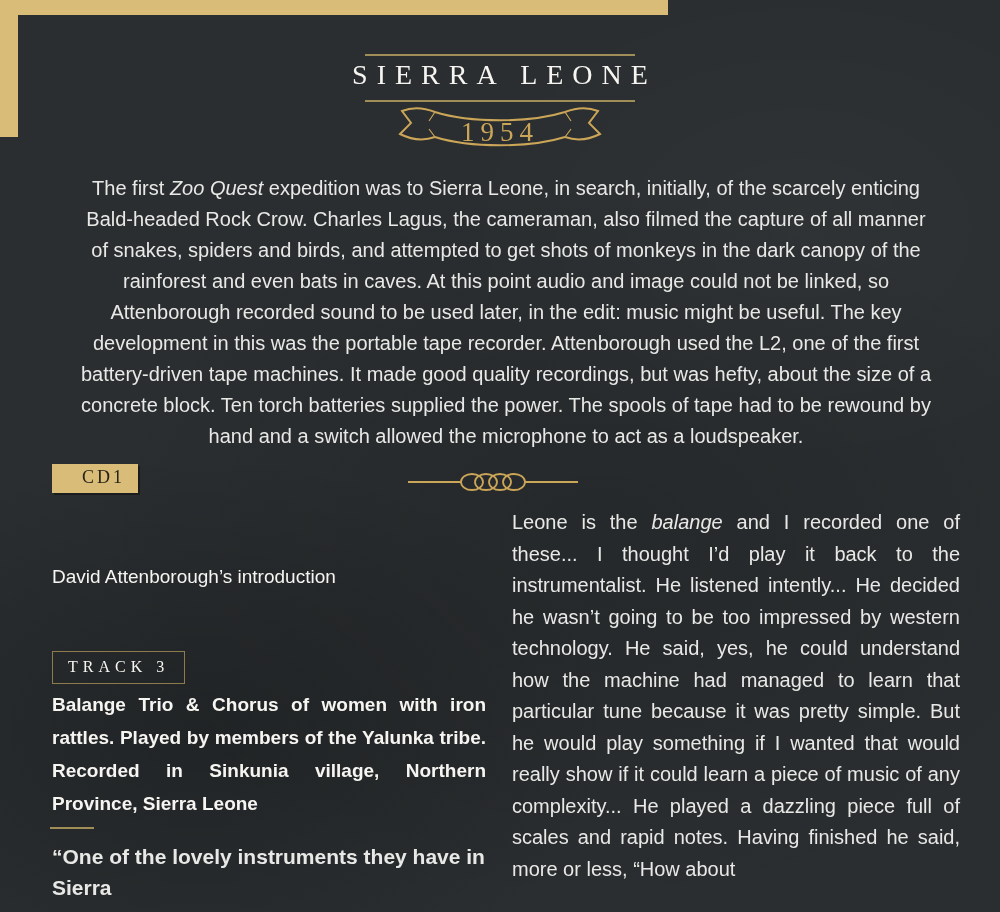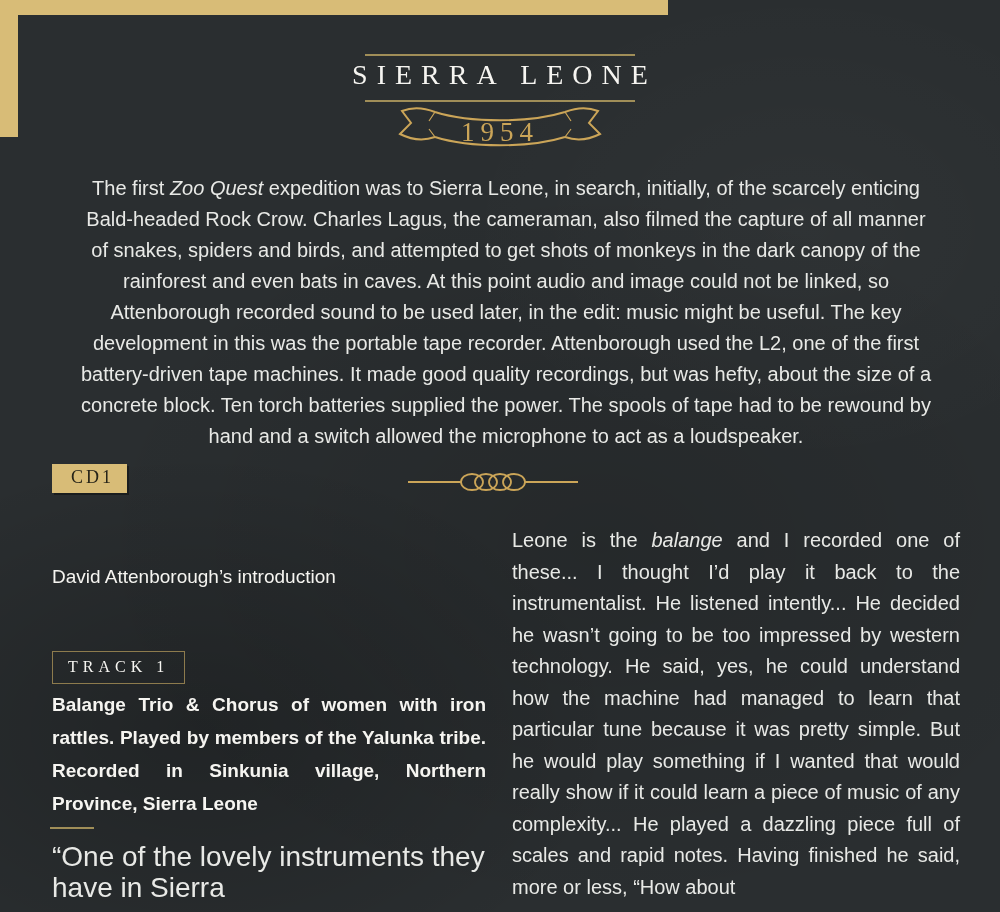--- a/index.html
+++ b/index.html
@@ -42,21 +42,21 @@
     font-size:20px;line-height:31px;font-weight:300;
     color:var(--body-text,#e8e9e6);
   }
 
   .disc-badge{
     position:absolute;left:52px;top:464px;
     background:var(--gold-band,#d8bc77);
     color:#262419;
     font-family:"Liberation Serif", serif;
     font-size:18px;letter-spacing:3px;
-    padding:3px 13px 5px 19px;
+    padding:3px 13px 5px 30px;
     box-shadow:2px 2px 0 rgba(0,0,0,.35);
   }
   .rope-divider{position:absolute;left:408px;top:470px;}
 
   .track-label{
     position:absolute;left:52px;
     display:inline-block;
     border:1px solid var(--box-border,#8d7b4d);
     color:var(--title-text,#f6f5f1);
     font-family:"Liberation Serif", serif;
@@ -71,25 +71,25 @@
   }
   .track2-desc{
     position:absolute;left:52px;top:688px;width:434px;margin:0;
     font-size:19px;font-weight:bold;line-height:33px;
     text-align:justify;
     color:var(--title-text,#f3f2ee);
   }
   .quote-rule{position:absolute;left:50px;top:827px;width:44px;height:2px;background:var(--gold-line,#b49b58);}
   .quote-start{
     position:absolute;left:52px;top:841px;width:444px;margin:0;
-    font-size:28px;line-height:31px;font-weight:400;
+    font-size:21px;line-height:31px;font-weight:700;
     color:var(--body-text,#e8e9e6);
   }
   .quote-continuation{
-    position:absolute;left:512px;top:525px;width:448px;margin:0;
+    position:absolute;left:512px;top:507px;width:448px;margin:0;
     font-size:20px;line-height:31.5px;font-weight:300;
     text-align:justify;
     color:var(--body-text,#e8e9e6);
   }
   i{font-style:italic;}
 </style>
 </head>
 <body>
 
 <div class="page">
@@ -123,21 +123,21 @@
       <line x1="116" y1="12" x2="170" y2="12"></line>
       <ellipse cx="64" cy="12" rx="11" ry="8"></ellipse>
       <ellipse cx="78" cy="12" rx="11" ry="8"></ellipse>
       <ellipse cx="92" cy="12" rx="11" ry="8"></ellipse>
       <ellipse cx="106" cy="12" rx="11" ry="8"></ellipse>
     </g>
   </svg>
 
   <p class="track1-title"><span>David Attenborough’s introduction</span></p>
 
-  <div class="track-label track2-label">TRACK 1</div>
+  <div class="track-label track2-label">TRACK 3</div>
   <p class="track2-desc"><span>Balange Trio &amp; Chorus of women with iron rattles. Played by members of the Yalunka tribe. Recorded in Sinkunia village, Northern Province, Sierra Leone</span></p>
 
   <div class="quote-rule"></div>
   <p class="quote-start"><span>“One of the lovely instruments they have in Sierra</span></p>
 
   <p class="quote-continuation"><span>Leone is the </span><i>balange</i><span> and I recorded one of these... I thought I’d play it back to the instrumentalist. He listened intently... He decided he wasn’t going to be too impressed by western technology. He said, yes, he could understand how the machine had managed to learn that particular tune because it was pretty simple. But he would play something if I wanted that would really show if it could learn a piece of music of any complexity... He played a dazzling piece full of scales and rapid notes. Having finished he said, more or less, “How about</span></p>
 
 </div>
 
 </body></html>

